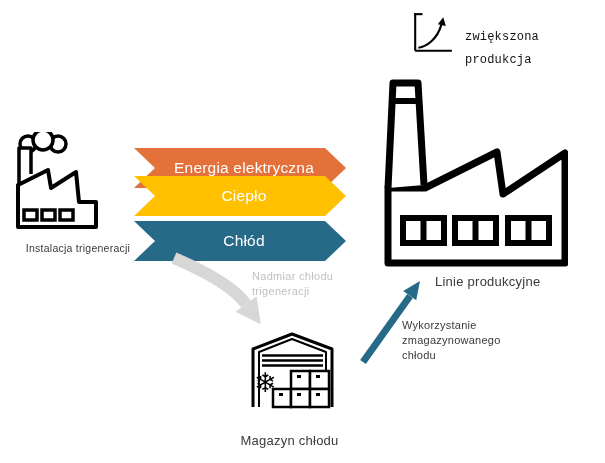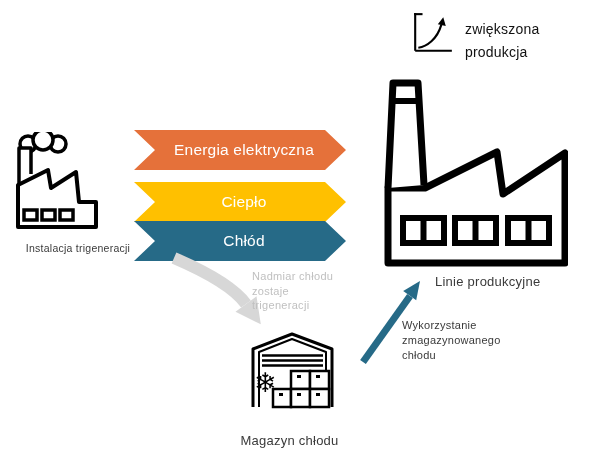--- a/index.html
+++ b/index.html
@@ -12,21 +12,21 @@
   .chev{
     position:absolute;left:134px;width:212px;height:40px;
     display:flex;align-items:center;justify-content:center;
     clip-path:polygon(21px 50%,0 0,calc(100% - 21px) 0,100% 50%,calc(100% - 21px) 100%,0 100%);
     color:#ffffff;font-size:15.5px;letter-spacing:.2px;
   }
   .chev span{transform:translateX(4px);}
   
   .hdr{position:absolute;left:412px;top:11px;display:flex;gap:11px;}
   .hdr-icon{position:relative;width:42px;height:44px;}
-  .hdr-text{font-size:14px;line-height:23px;color:#111111;margin-top:7px;letter-spacing:.2px;}
+  .hdr-text{font-size:12px;line-height:23px;color:#111111;margin-top:15px;letter-spacing:.2px;font-family:Liberation Mono, monospace;}
   
   .lbl{position:absolute;font-size:13px;color:#3a3a3a;letter-spacing:.25px;}
   .lbl.center{text-align:center;}
   .note-gray{
     position:absolute;left:252px;top:269px;width:130px;text-align:left;
     font-size:11px;line-height:14.5px;color:#c0c0c0;letter-spacing:.3px;
   }
   .note-usage{
     position:absolute;left:402px;top:318px;width:120px;
     font-size:11px;line-height:15px;color:#3a3a3a;letter-spacing:.25px;
@@ -55,24 +55,24 @@
     <circle cx="42" cy="12" r="8" fill="#fff" stroke="#000" stroke-width="3.5"></circle>
     <circle cx="27" cy="8" r="10" fill="#fff" stroke="#000" stroke-width="3.5"></circle>
     <path d="M3,55 L3,16 L15,16 L15,42" fill="#fff" stroke="#000" stroke-width="3.5" stroke-linejoin="round"></path>
     <path d="M2,95 L2,53 L32,38 L35,56 L60,40 L63,70 L80,70 L80,95 Z" fill="#fff" stroke="#000" stroke-width="4" stroke-linejoin="round"></path>
     <rect x="8" y="78" width="13" height="10" fill="none" stroke="#000" stroke-width="3.5"></rect>
     <rect x="26" y="78" width="13" height="10" fill="none" stroke="#000" stroke-width="3.5"></rect>
     <rect x="44" y="78" width="13" height="10" fill="none" stroke="#000" stroke-width="3.5"></rect>
   </svg>
   <div class="lbl center" style="left:0px;top:242px;width:108px;font-size:10.5px;padding-left:24px;">Instalacja trigeneracji</div>
 
-  <div class="chev" style="top: 130px; background: rgb(229, 113, 58);">
+  <div class="chev" style="top: 148px; background: rgb(229, 113, 58);">
     <span>Energia elektryczna</span>
   </div>
-  <div class="chev" style="top: 182px; background: rgb(255, 192, 0);">
+  <div class="chev" style="top: 176px; background: rgb(255, 192, 0);">
     <span>Ciepło</span>
   </div>
   <div class="chev" style="top: 221px; background: rgb(38, 106, 135); text-align: right;">
     <span>Chłód</span>
   </div>
 
   <svg style="left:383px;top:73px" width="185" height="195" viewBox="0 0 185 195">
     <path d="M5,190 L5,115 L42,115 L114,79 L120,121 L182,80 L182,190 Z" fill="#fff" stroke="#000" stroke-width="7" stroke-linejoin="round"></path>
     <path d="M5,115 L10,10 L35,10 L41,112" fill="#fff" stroke="#000" stroke-width="7" stroke-linejoin="round"></path>
     <path d="M9,28 L36,28" stroke="#000" stroke-width="6"></path>
@@ -85,21 +85,20 @@
   </svg>
   <div class="lbl" style="left:435px;top:274px;">Linie produkcyjne</div>
 
   <svg style="left:160px;top:252px" width="115" height="80" viewBox="0 0 115 80">
     <path d="M14,6 Q70,30 86,52" fill="none" stroke="#D7D7D7" stroke-width="12"></path>
     <polygon points="75.5,59.7 96.5,44.3 100.8,72.3" fill="#D7D7D7"></polygon>
   </svg>
 
   <div class="note-gray">
     <div>Nadmiar chłodu</div>
-    <div>zostaje</div>
     <div>trigeneracji</div>
   </div>
 
   <svg style="left:245px;top:332px" width="90" height="80" viewBox="0 0 90 80">
     <path d="M8,75 L8,17 L47,2 L87,17 L87,75" fill="#fff" stroke="#000" stroke-width="3" stroke-linejoin="round"></path>
     <path d="M14,75 L14,20 L47,7 L81,20 L81,75" fill="none" stroke="#000" stroke-width="2" stroke-linejoin="round"></path>
     <path d="M17,23.5 H78 M17,28.5 H78 M17,33.5 H78" stroke="#000" stroke-width="2.5"></path>
     <text x="9" y="60" font-size="27" fill="#000">❄</text>
     <rect x="46" y="39" width="19" height="18" fill="#fff" stroke="#000" stroke-width="2.5"></rect>
     <rect x="65" y="39" width="19" height="18" fill="#fff" stroke="#000" stroke-width="2.5"></rect>

